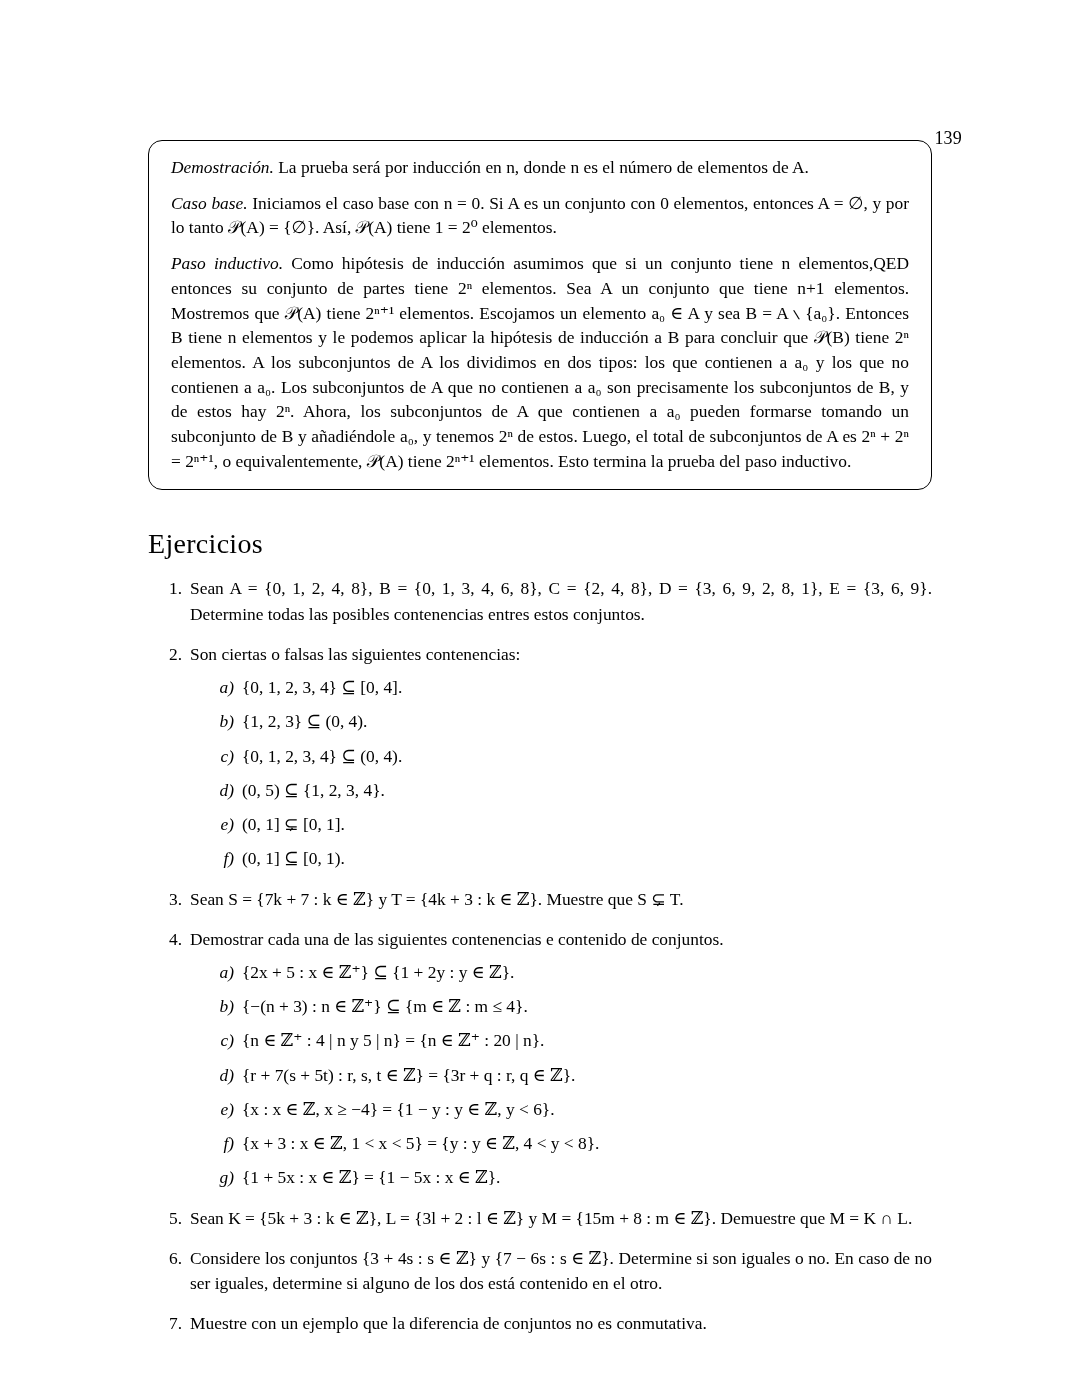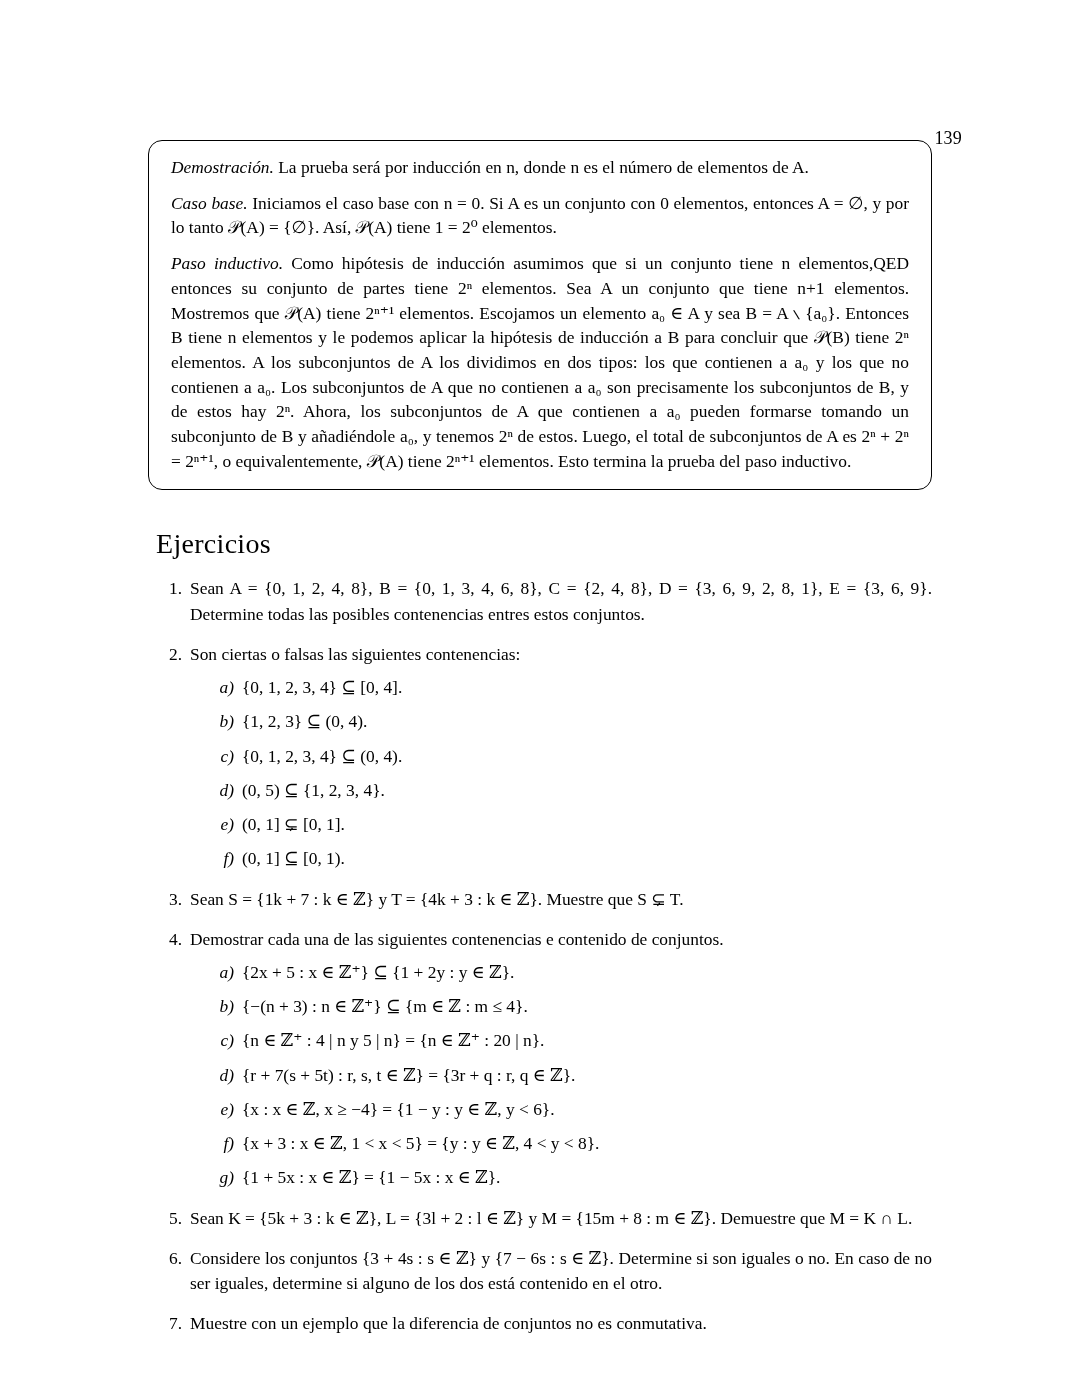--- a/index.html
+++ b/index.html
@@ -51,21 +51,21 @@
     text-indent: 0;
   }
   .proof-p:last-child { margin-bottom: 0; }
   .it { font-style: italic; }
   .qed {
     float: right;
   }
   
   .section-title {
     font-size: 28px;
-    margin: 38px 0 16px 8px;
+    margin: 38px 0 16px 0;
     font-weight: normal;
     letter-spacing: 0.3px;
   }
   
   ol.ex-list {
     list-style: none;
     margin: 0;
     padding: 0;
   }
   ol.ex-list > li {
@@ -165,21 +165,21 @@
           </li>
           <li>
             <span class="num">f)</span>
             <span>(0, 1] ⊆ [0, 1).</span>
           </li>
         </ol>
       </li>
 
       <li>
         <span class="num">3.</span>
-        <span class="body-text">Sean S = {1k + 7 : k ∈ ℤ} y T = {4k + 3 : k ∈ ℤ}. Muestre que S ⊊ T.</span>
+        <span class="body-text">Sean S = {7k + 7 : k ∈ ℤ} y T = {4k + 3 : k ∈ ℤ}. Muestre que S ⊊ T.</span>
       </li>
 
       <li>
         <span class="num">4.</span>
         <span class="body-text">Demostrar cada una de las siguientes contenencias e contenido de conjuntos.</span>
         <ol class="sub-list">
           <li>
             <span class="num">a)</span>
             <span>{2x + 5 : x ∈ ℤ⁺} ⊆ {1 + 2y : y ∈ ℤ}.</span>
           </li>

